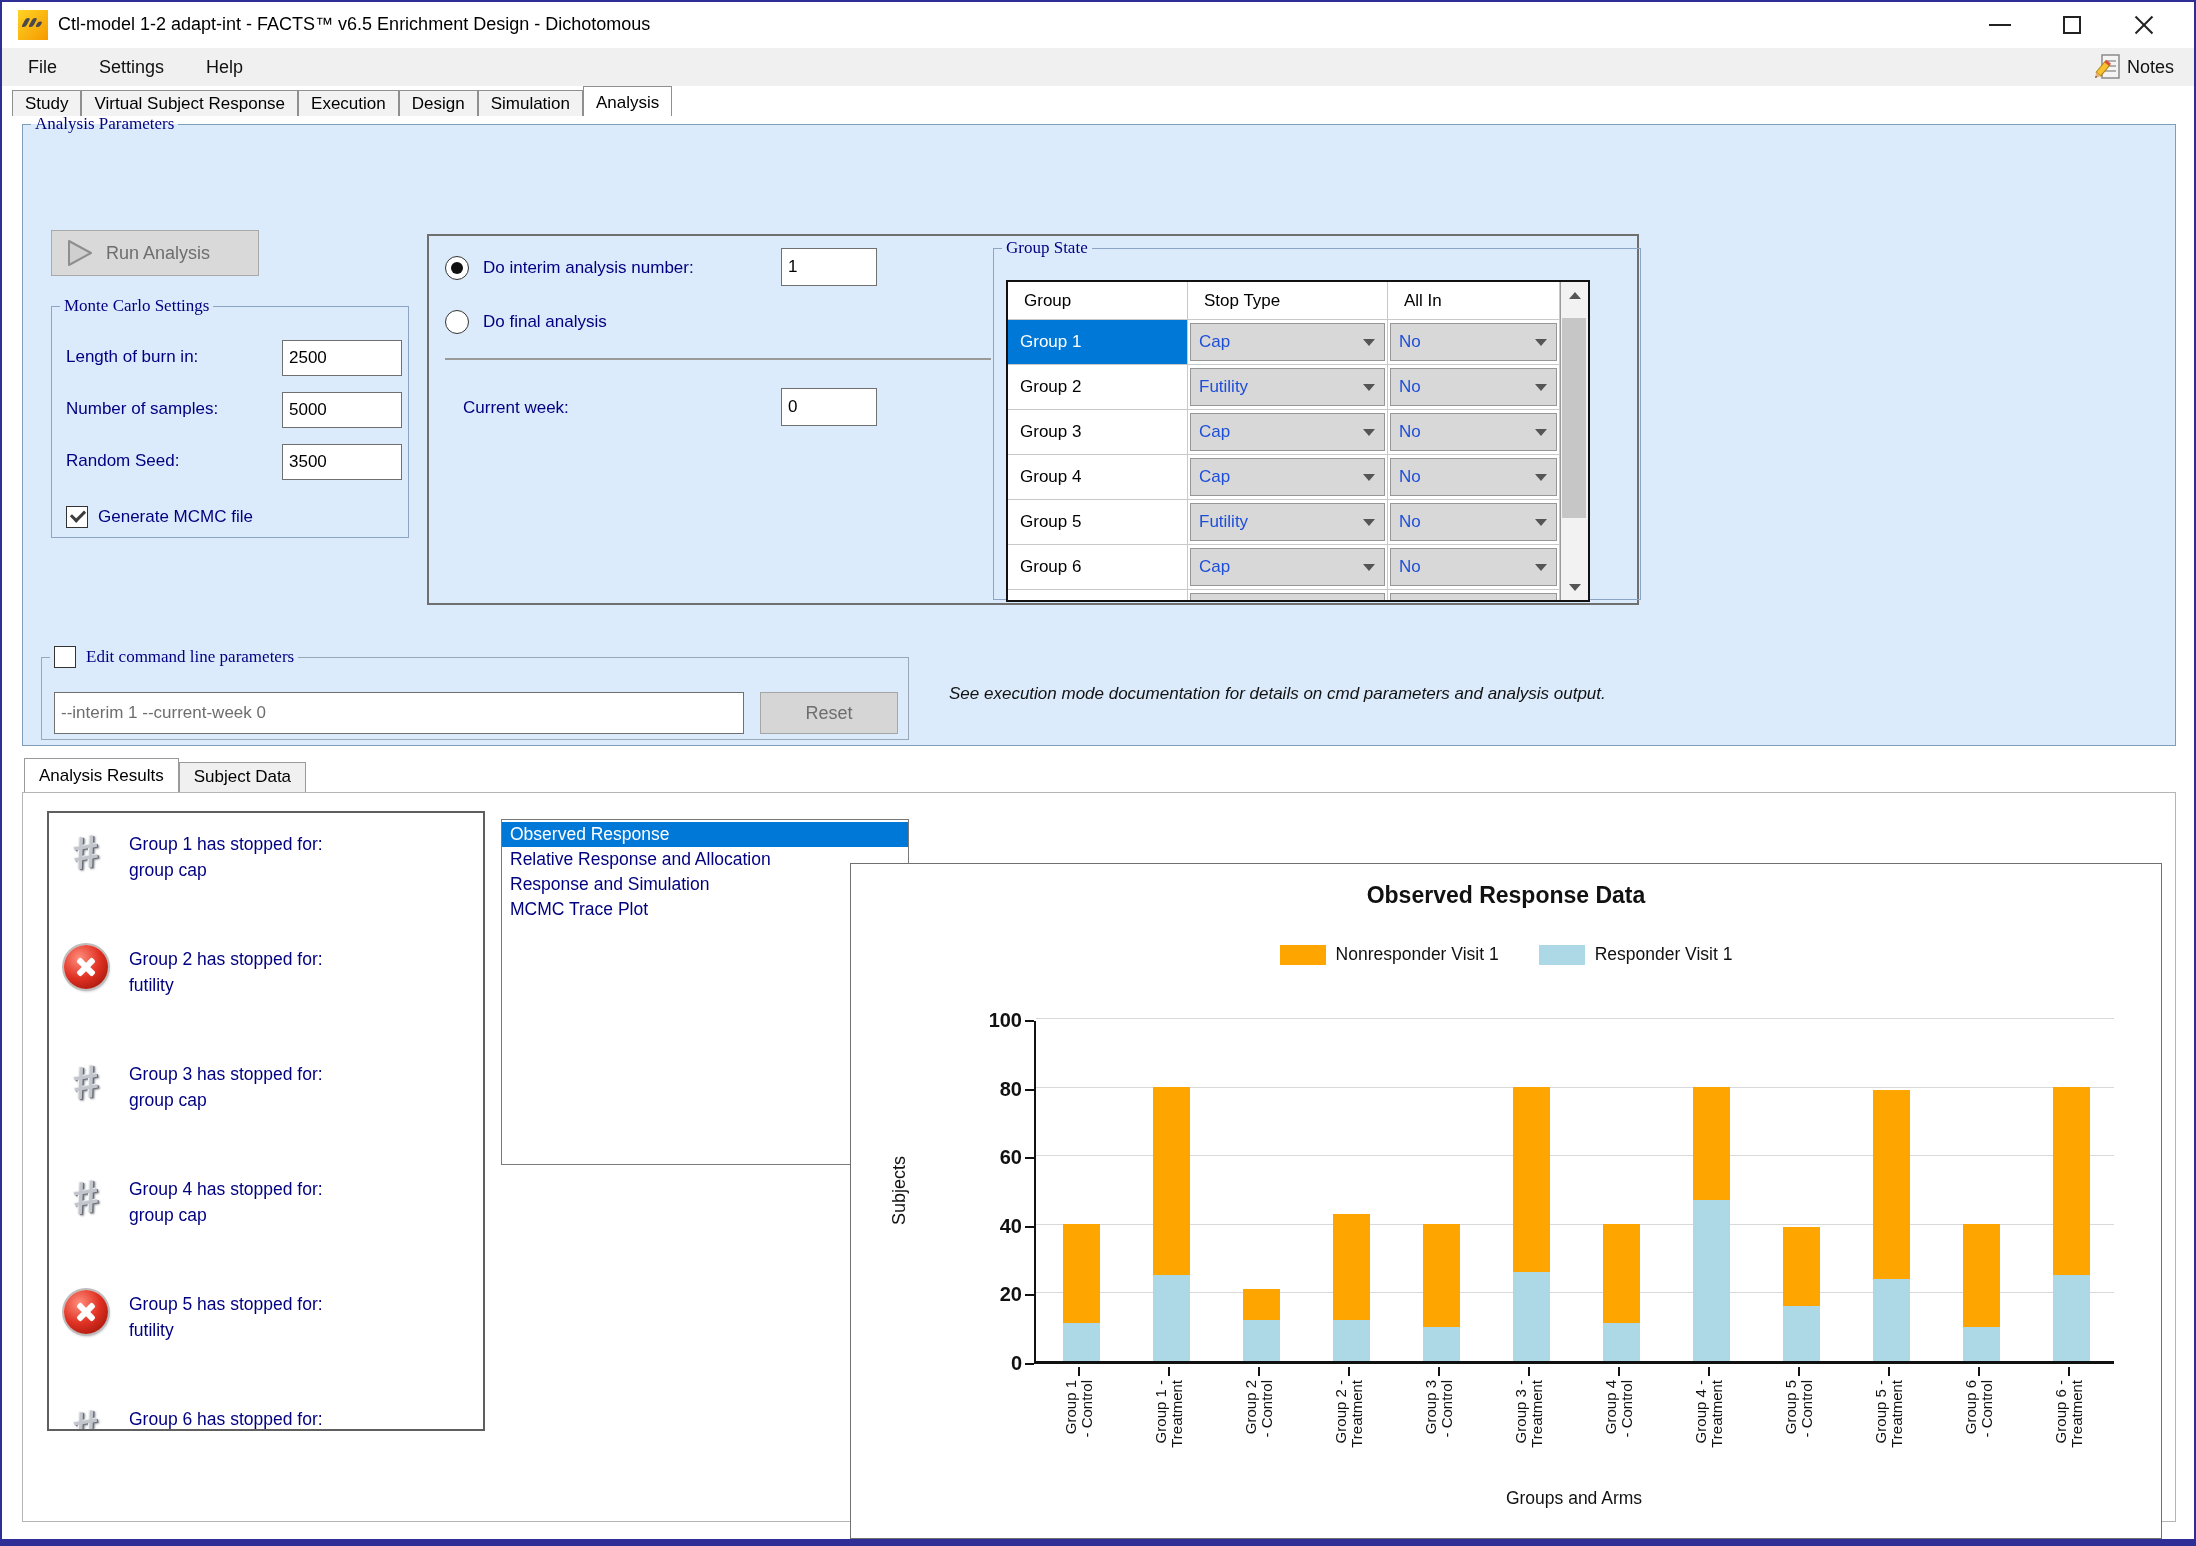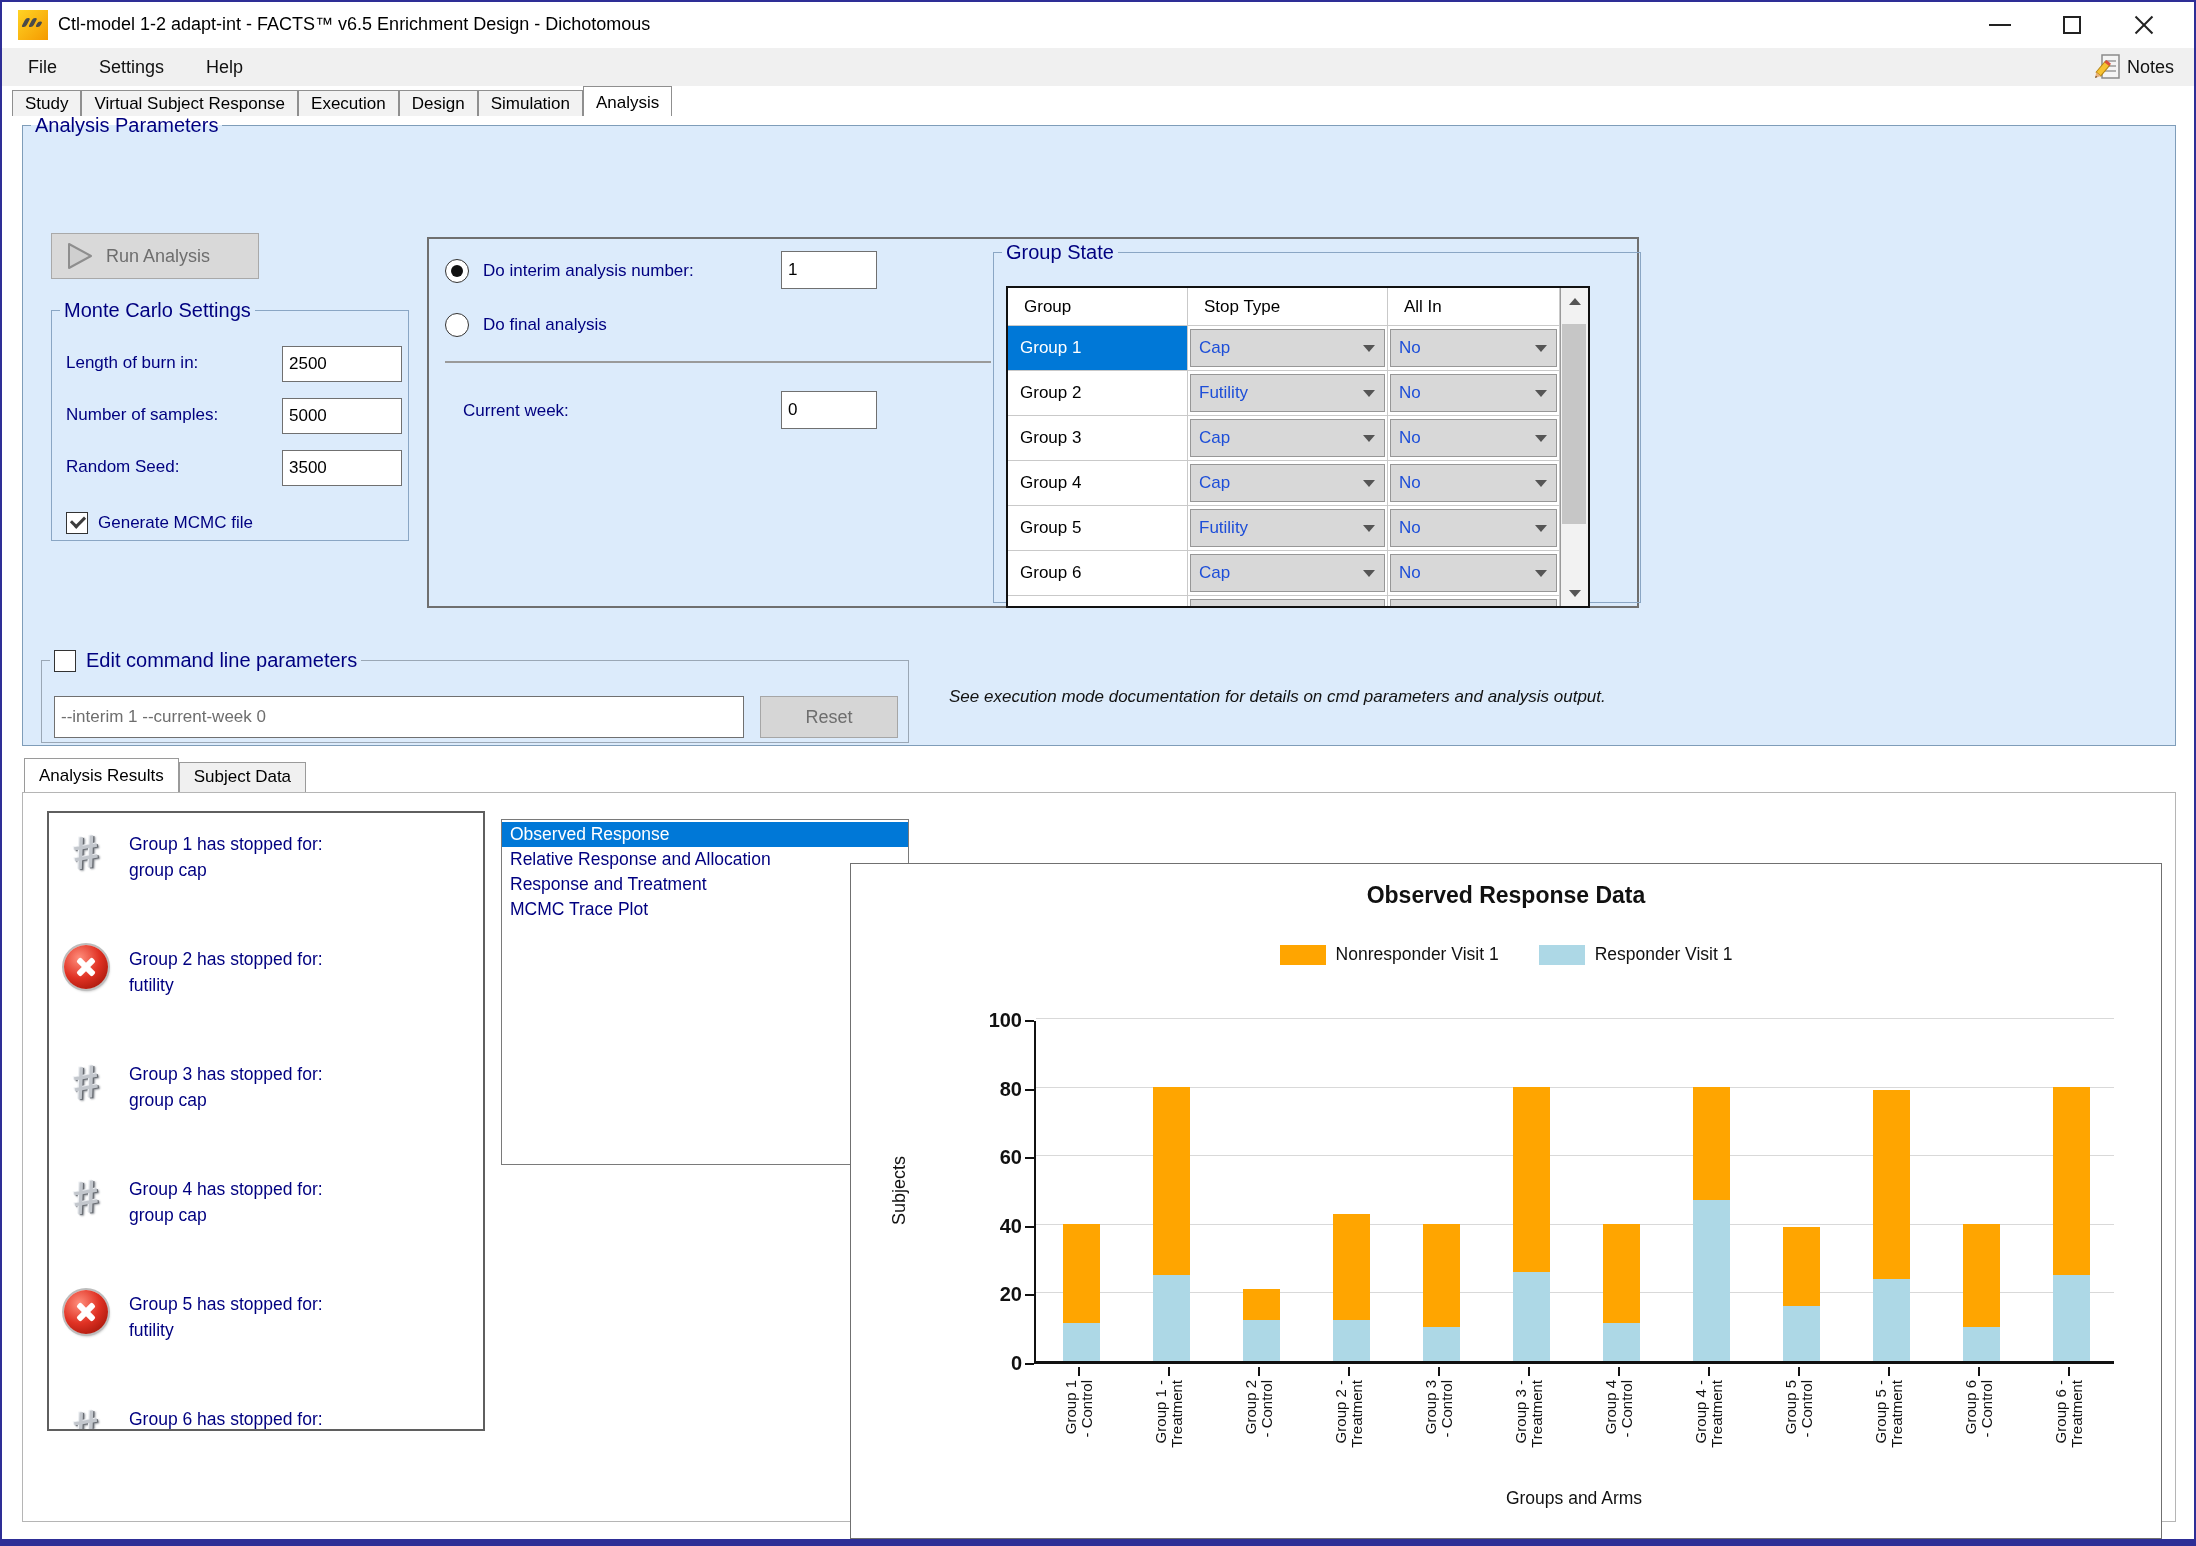--- a/index.html
+++ b/index.html
@@ -26,21 +26,21 @@
   .notes-btn { position:absolute; right:20px; top:4px; height:30px; display:flex; align-items:center; gap:6px; }
   .notes-label { font-size:18px; color:#111; }
   
   .tabstrip { position:absolute; left:0; top:84px; width:100%; height:30px; }
   .tabstrip .tab { position:relative; float:left; margin-left:0; height:26px; margin-top:4px; padding:3px 12px 0 12px;
     font-size:17px; color:#000; background:#f2f2f2; border:1px solid #8f8f8f; border-bottom:none; }
   .tabstrip .tab:first-child { margin-left:10px; }
   .tabstrip .tab.active { height:30px; margin-top:0; background:#fff; padding-top:6px; z-index:3;text-align:center; }
   
   fieldset { border:1px solid #8aa6c4; position:absolute; }
-  legend { font-size:20px; color:#000080; padding:0 4px; margin-left:8px; white-space:nowrap; }
+  legend { font-size:17px; color:#000080; padding:0 4px; margin-left:8px; white-space:nowrap;font-family:Liberation Serif, serif; }
   .params-panel { left:20px; top:112px; width:2154px; height:632px; background:#dcebfb; border-color:#7f9db9; }
   
   .run-btn { position:absolute; left:28px; top:96px; width:208px; height:46px; background:#d9d9d9; border:1px solid #a9a9a9;
     display:flex; align-items:center; gap:12px; padding-left:14px; }
   .run-btn span { font-size:18px; color:#6e6e6e; }
   
   .mc-box { left:28px; top:162px; width:358px; height:242px; background:transparent; }
   .mc-row { position:absolute; left:0; width:100%; height:36px; }
   .mc-row label { position:absolute; left:14px; top:7px; font-size:17px; color:#000080; white-space:nowrap; }
   .tb { position:absolute; background:#fff; border:1px solid #707070; font-size:17px; color:#000;
@@ -452,21 +452,21 @@
           </div>
           <div class="txt">
             <div>Group 6 has stopped for:</div>
             <div></div>
           </div>
         </div>
       </div>
     <div class="opt-list" id="opt-list">
         <div class="opt-item sel">Observed Response</div>
         <div class="opt-item">Relative Response and Allocation</div>
-        <div class="opt-item">Response and Treatment</div>
+        <div class="opt-item">Response and Simulation</div>
         <div class="opt-item">MCMC Trace Plot</div>
       </div>
 
     <div class="chart-panel">
       <div class="chart-title">Observed Response Data</div>
       <div class="legend" id="chart-legend">
           <div class="li">
             <span class="sw" style="background: rgb(255, 165, 0);"></span>
             <span class="lt">Nonresponder Visit 1</span>
           </div>

